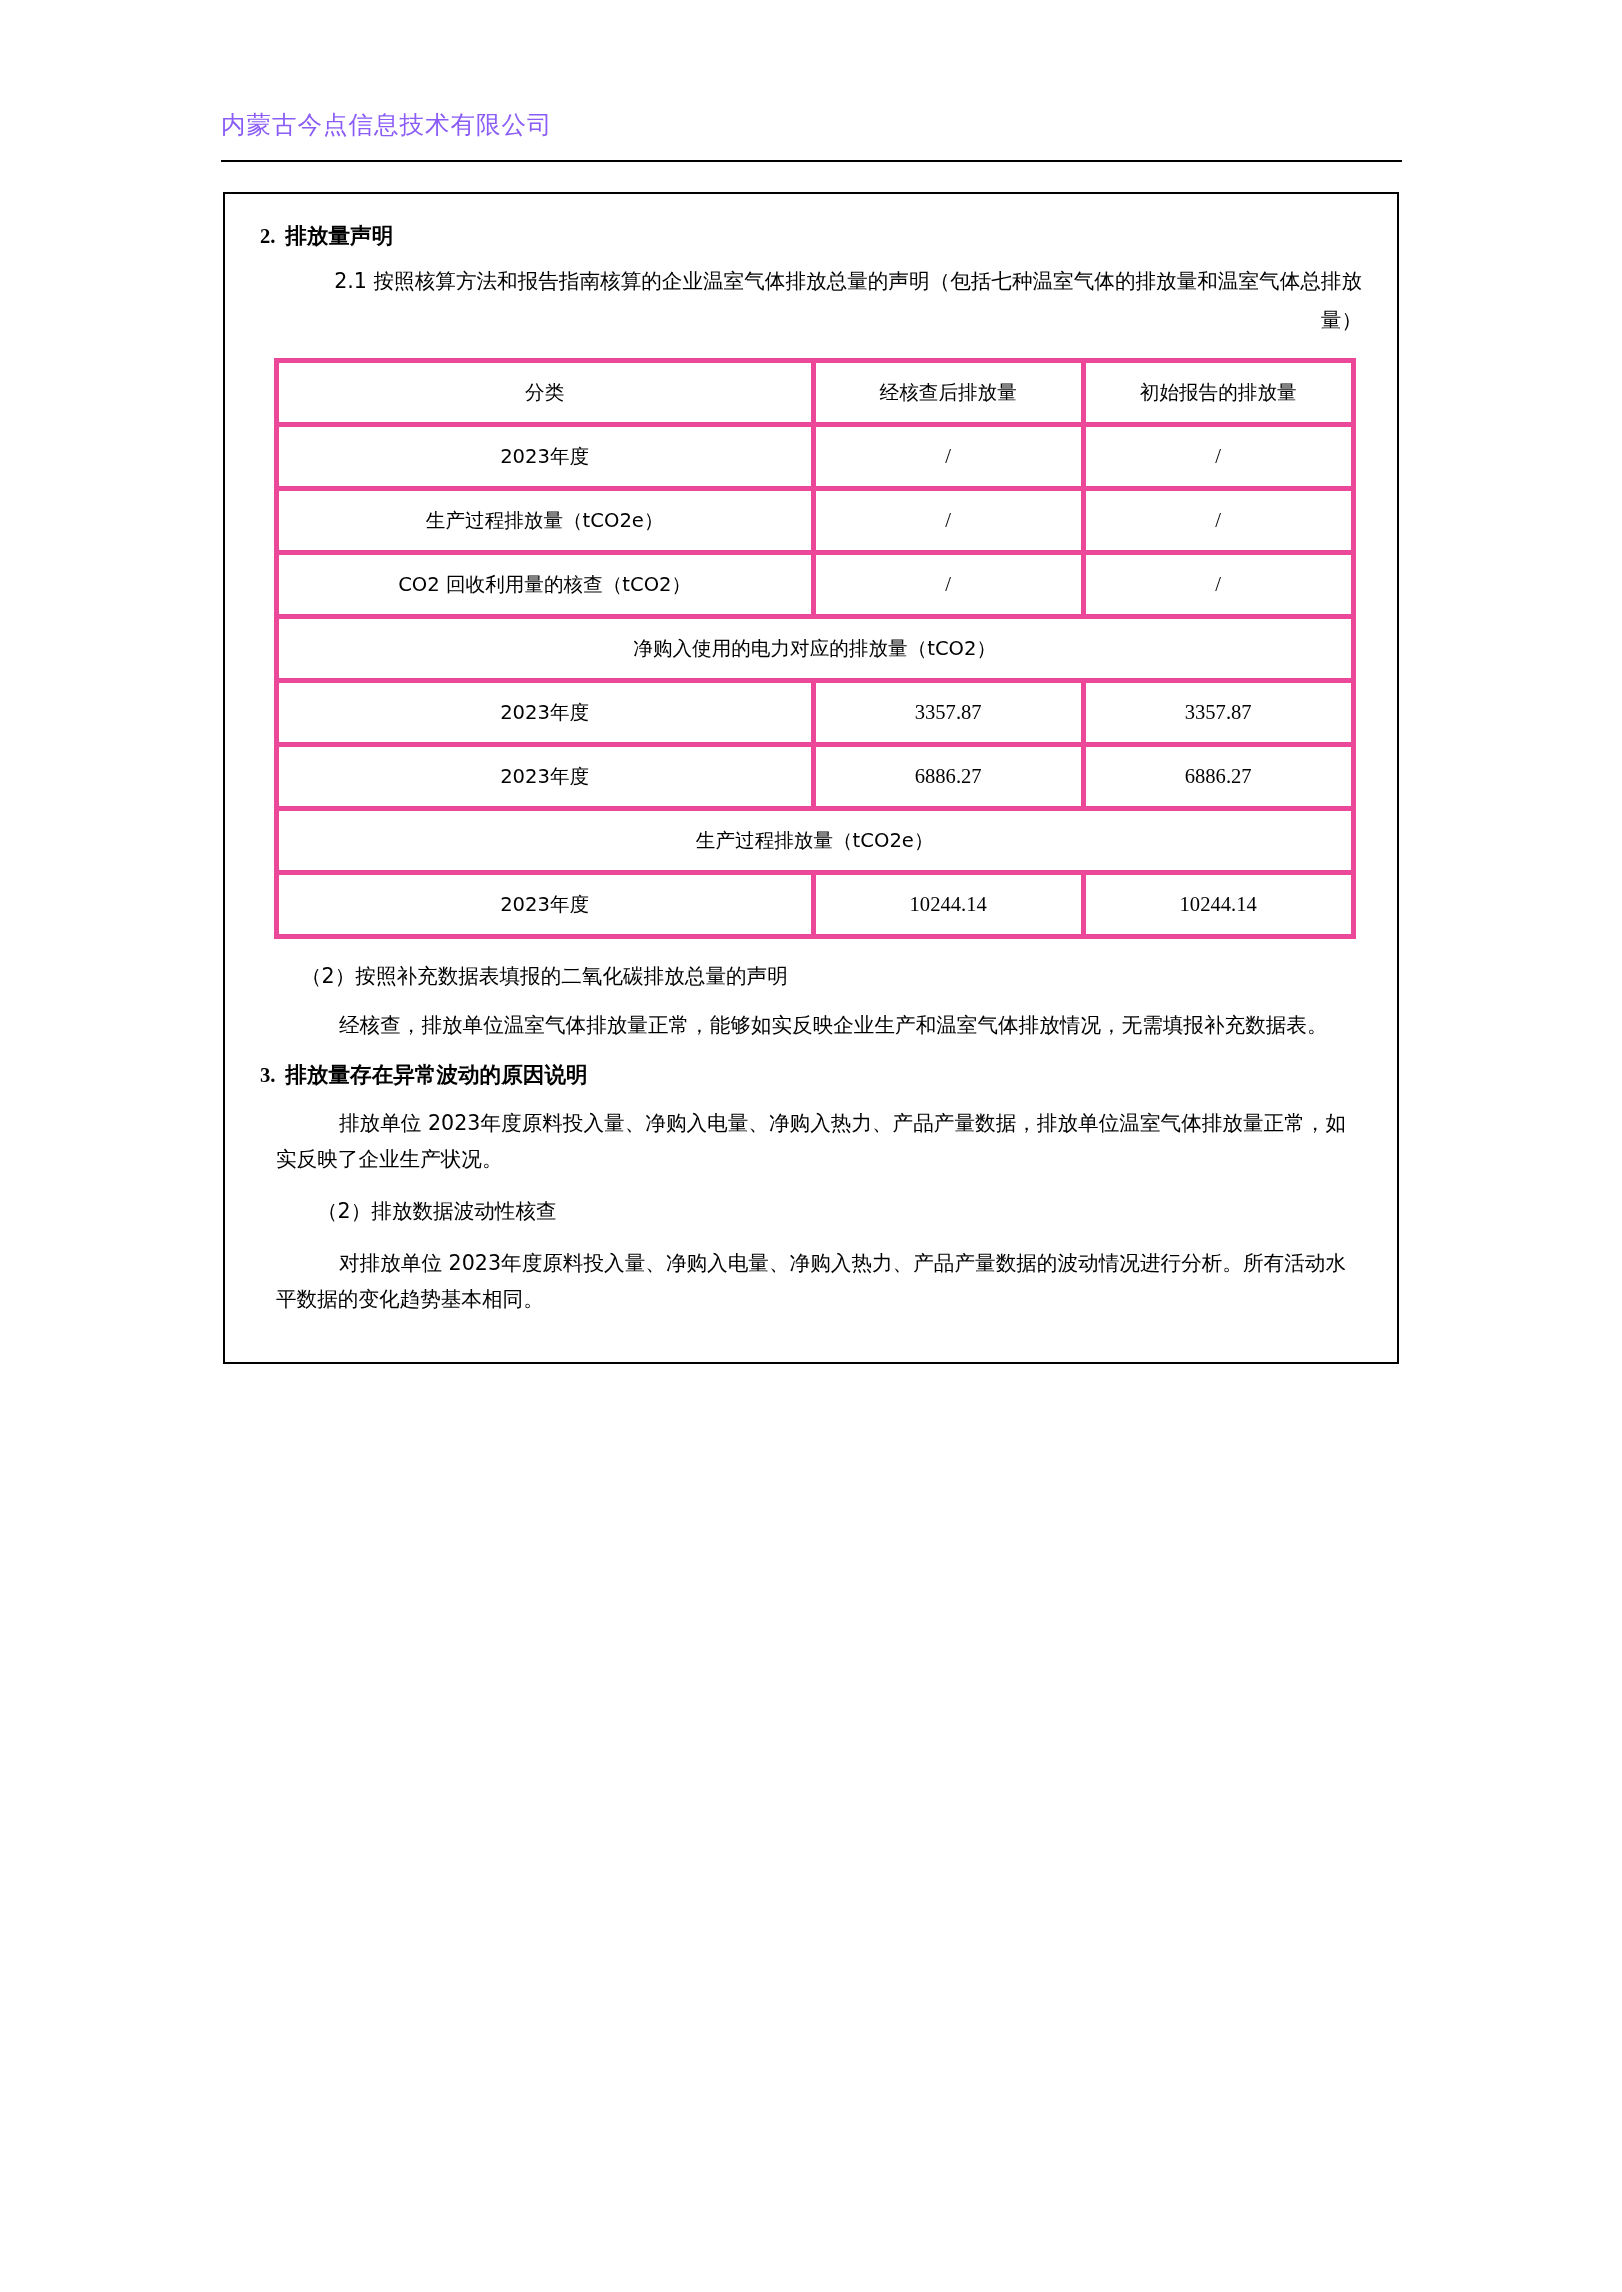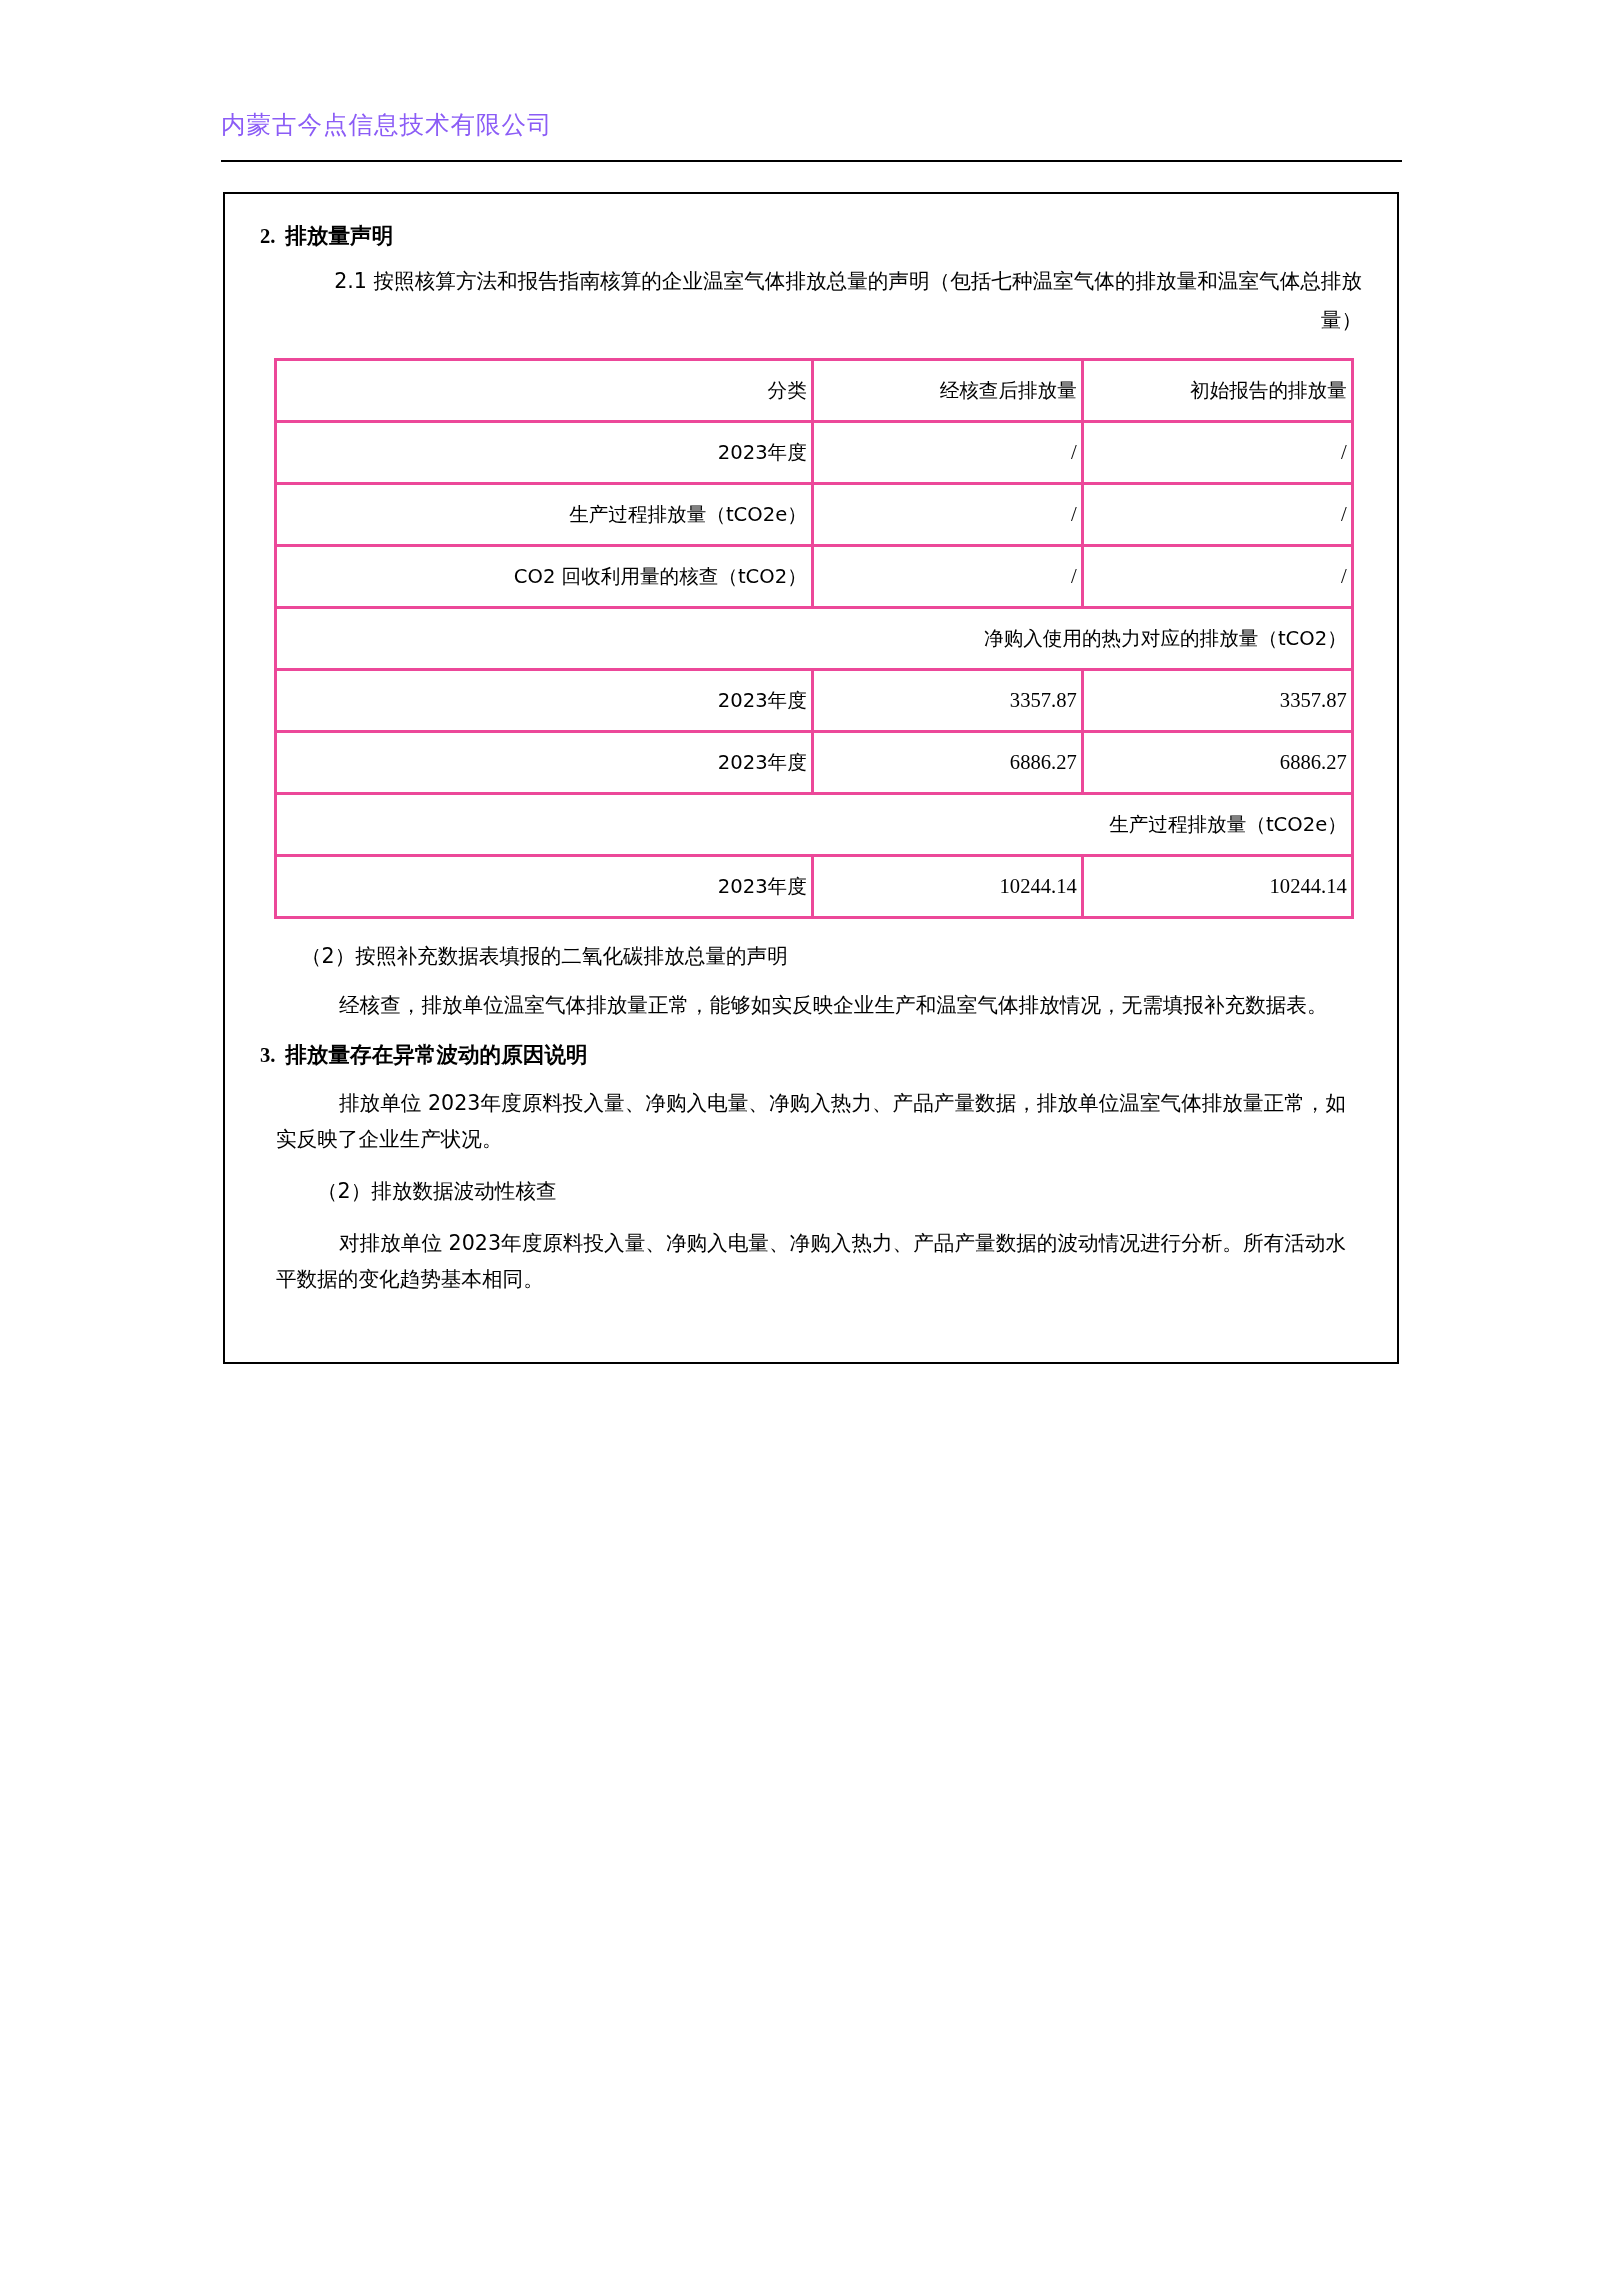--- a/index.html
+++ b/index.html
@@ -83,23 +83,23 @@
     text-align: right;
   }
   
   table.emis {
     border-collapse: collapse;
     width: 1076px;
     margin: 15.7px 0 3.9px 13.7px;
     table-layout: fixed;
   }
   table.emis td {
-    border: 3px solid #ec4899;
+    border: 5px solid #ec4899;
     height: 55px;
-    text-align: right;
+    text-align: center;
     vertical-align: middle;
     font-family: "DejaVu Sans", "Liberation Sans", sans-serif;
     font-size: 19.6px;
     padding: 2px 3.9px;
     margin-top: 32px;
   }
   table.emis td.num {
     font-family: "Liberation Serif", "DejaVu Serif", serif;
     font-size: 20.6px;
   }
@@ -174,21 +174,21 @@
           <td class="num">/</td>
         </tr>
 
         <tr>
           <td>CO2 回收利用量的核查（tCO2）</td>
           <td class="num">/</td>
           <td class="num">/</td>
         </tr>
 
         <tr>
-          <td class="full" colspan="3">净购入使用的热力对应的排放量（tCO2）</td>
+          <td class="full" colspan="3">净购入使用的电力对应的排放量（tCO2）</td>
         </tr>
 
         <tr>
           <td>2023年度</td>
           <td class="num">3357.87</td>
           <td class="num">3357.87</td>
         </tr>
 
 
         <tr>

